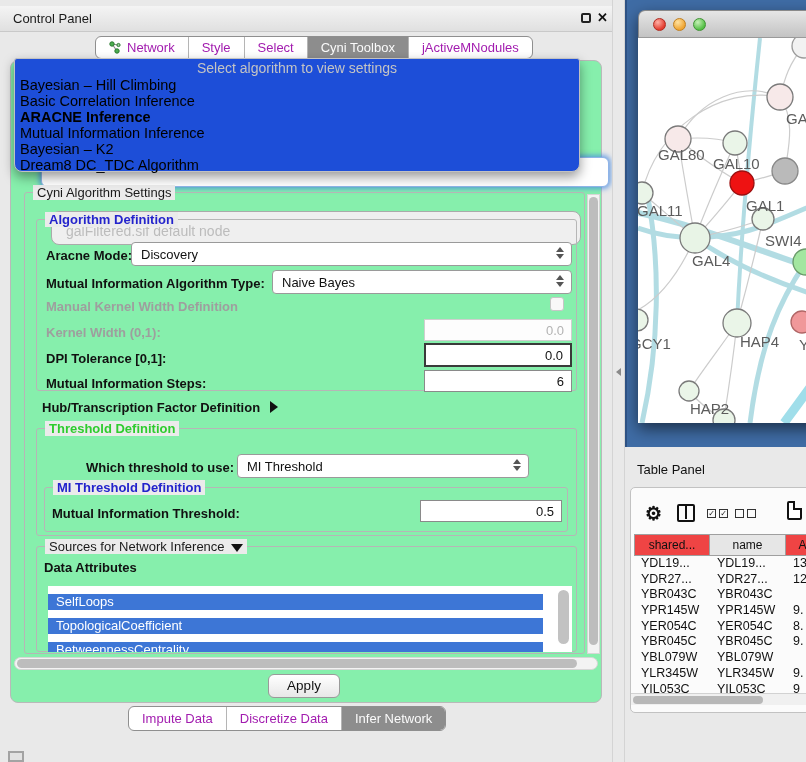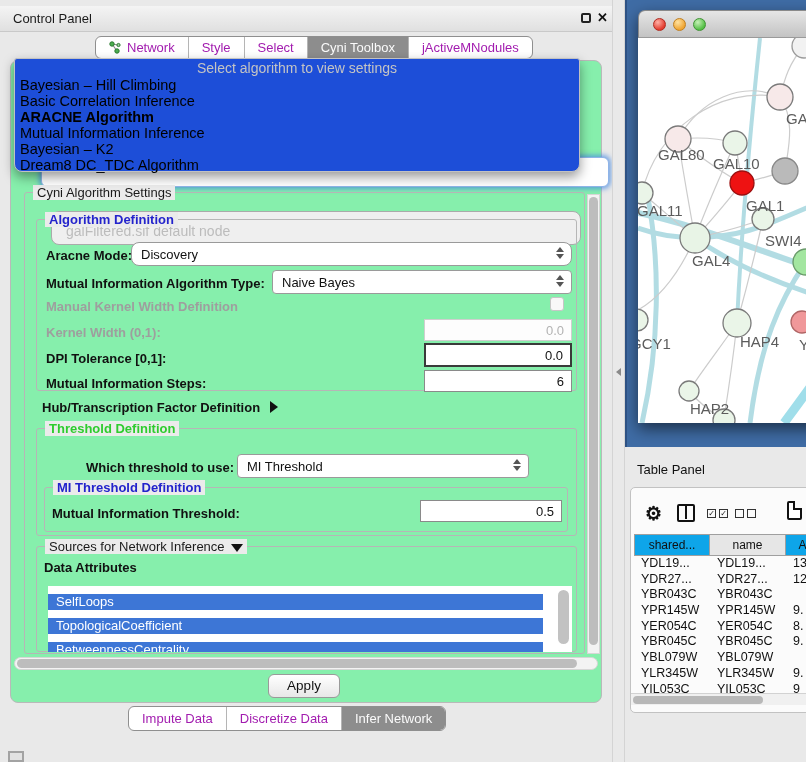--- a/index.html
+++ b/index.html
@@ -101,21 +101,21 @@
   .splitview:after { content:""; position:absolute; left:5.5px; top:0; width:2.5px; height:13px; background:#111; }
   .cbpair { position:absolute; top:13px; display:flex; gap:3px; }
   .cb { width:9px; height:9px; border:1.5px solid #333; font-size:8px; line-height:8px; color:#222; text-align:center; }
   .docicon { position:absolute; left:156px; top:5px; width:15px; height:19px; border:2.5px solid #111; border-radius:2px; background:#fff; }
   .docicon:after { content:""; position:absolute; right:-2px; top:-2px; width:7px; height:7px; background:#fbfbfb; border-left:2.5px solid #111; border-bottom:2.5px solid #111; }
 
   .tp-table { position:absolute; left:3px; top:46px; width:186px; }
   .tp-hrow { display:flex; height:22px; }
   .tp-hcell { border:1px solid #9f9f9f; border-left-width:0; font-size:12px; color:#111; text-align:center; line-height:20px; overflow:hidden; white-space:nowrap; }
   .tp-hcell:first-child { border-left-width:1px; }
-  .tp-hcell.blue { background:#0ea5e9; }
+  .tp-hcell.blue { background:#ef4444; }
   .tp-hcell.gray { background:#e6e6e6; }
   .c1 { width:76px; } .c2 { width:76px; } .c3 { width:34px; }
   .tp-row { display:flex; height:15.7px; font-size:12.5px; color:#111; }
   .tp-cell { overflow:hidden; white-space:nowrap; padding-left:7px; line-height:15.7px; }
   .tp-hscroll { position:absolute; left:0px; top:205px; width:186px; height:12px; background:#f0f0f0; border-top:1px solid #d2d2d2; }
   .tp-hscroll .thumb { position:absolute; left:2px; top:2px; width:130px; height:8px; background:#b8b8b8; border-radius:4px; }
 </style>
 </head>
 <body>
 
@@ -156,36 +156,36 @@
 
     <div class="combo-focus-ghost"></div>
     <div class="combo-net-ghost">galFiltered.sif default node</div>
   </div>
 
   <div class="dropdown">
     <div class="dd-placeholder">Select algorithm to view settings</div>
     <div id="ddItems">
         <div class="dd-item">Bayesian – Hill Climbing</div>
         <div class="dd-item">Basic Correlation Inference</div>
-        <div class="dd-item bold">ARACNE Algorithm</div>
+        <div class="dd-item bold">ARACNE Inference</div>
         <div class="dd-item">Mutual Information Inference</div>
         <div class="dd-item">Bayesian – K2</div>
         <div class="dd-item">Dream8 DC_TDC Algorithm</div>
       </div>
   </div>
 
   <div class="fieldset" style="left:24px; top:192px; width:561px; height:462px;">
     <span class="legend plain">Cyni Algorithm Settings</span>
   </div>
 
   <div class="fieldset" style="left:36px; top:219px; width:541px; height:172px;">
     <span class="legend blue">Algorithm Definition</span>
   </div>
   <span class="lbl" style="left:46px; top:248px;">Aracne Mode:</span>
-  <div class="combo" style="left:131px; top:242px; width:441px;border-radius:8px;">
+  <div class="combo" style="left:131px; top:242px; width:441px;">
     <span>Discovery</span>
     <span class="arrows">
         <div class="arr-up"></div>
         <div class="arr-dn"></div>
       </span>
   </div>
   <span class="lbl" style="left:46px; top:276px;">Mutual Information Algorithm Type:</span>
   <div class="combo" style="left:272px; top:270px; width:300px;">
     <span>Naive Bayes</span>
     <span class="arrows">

